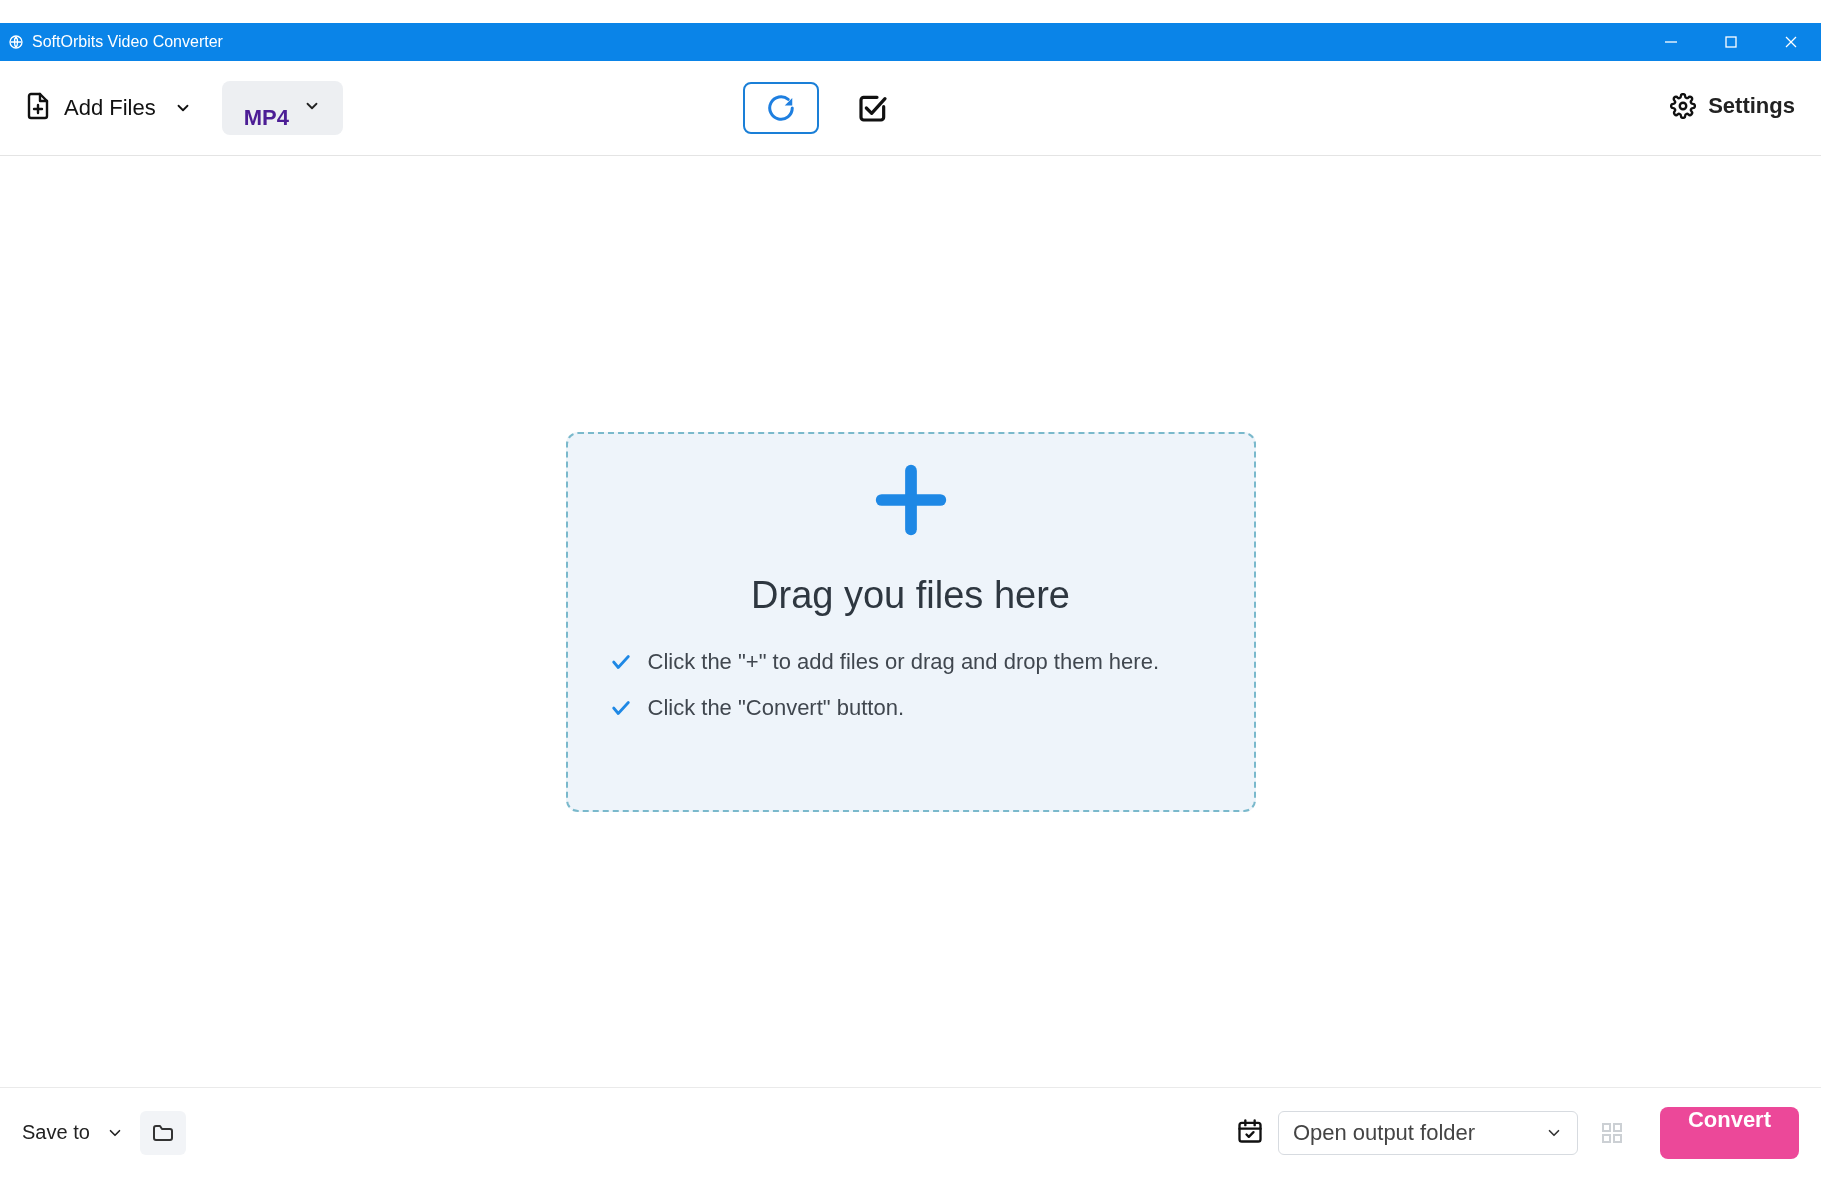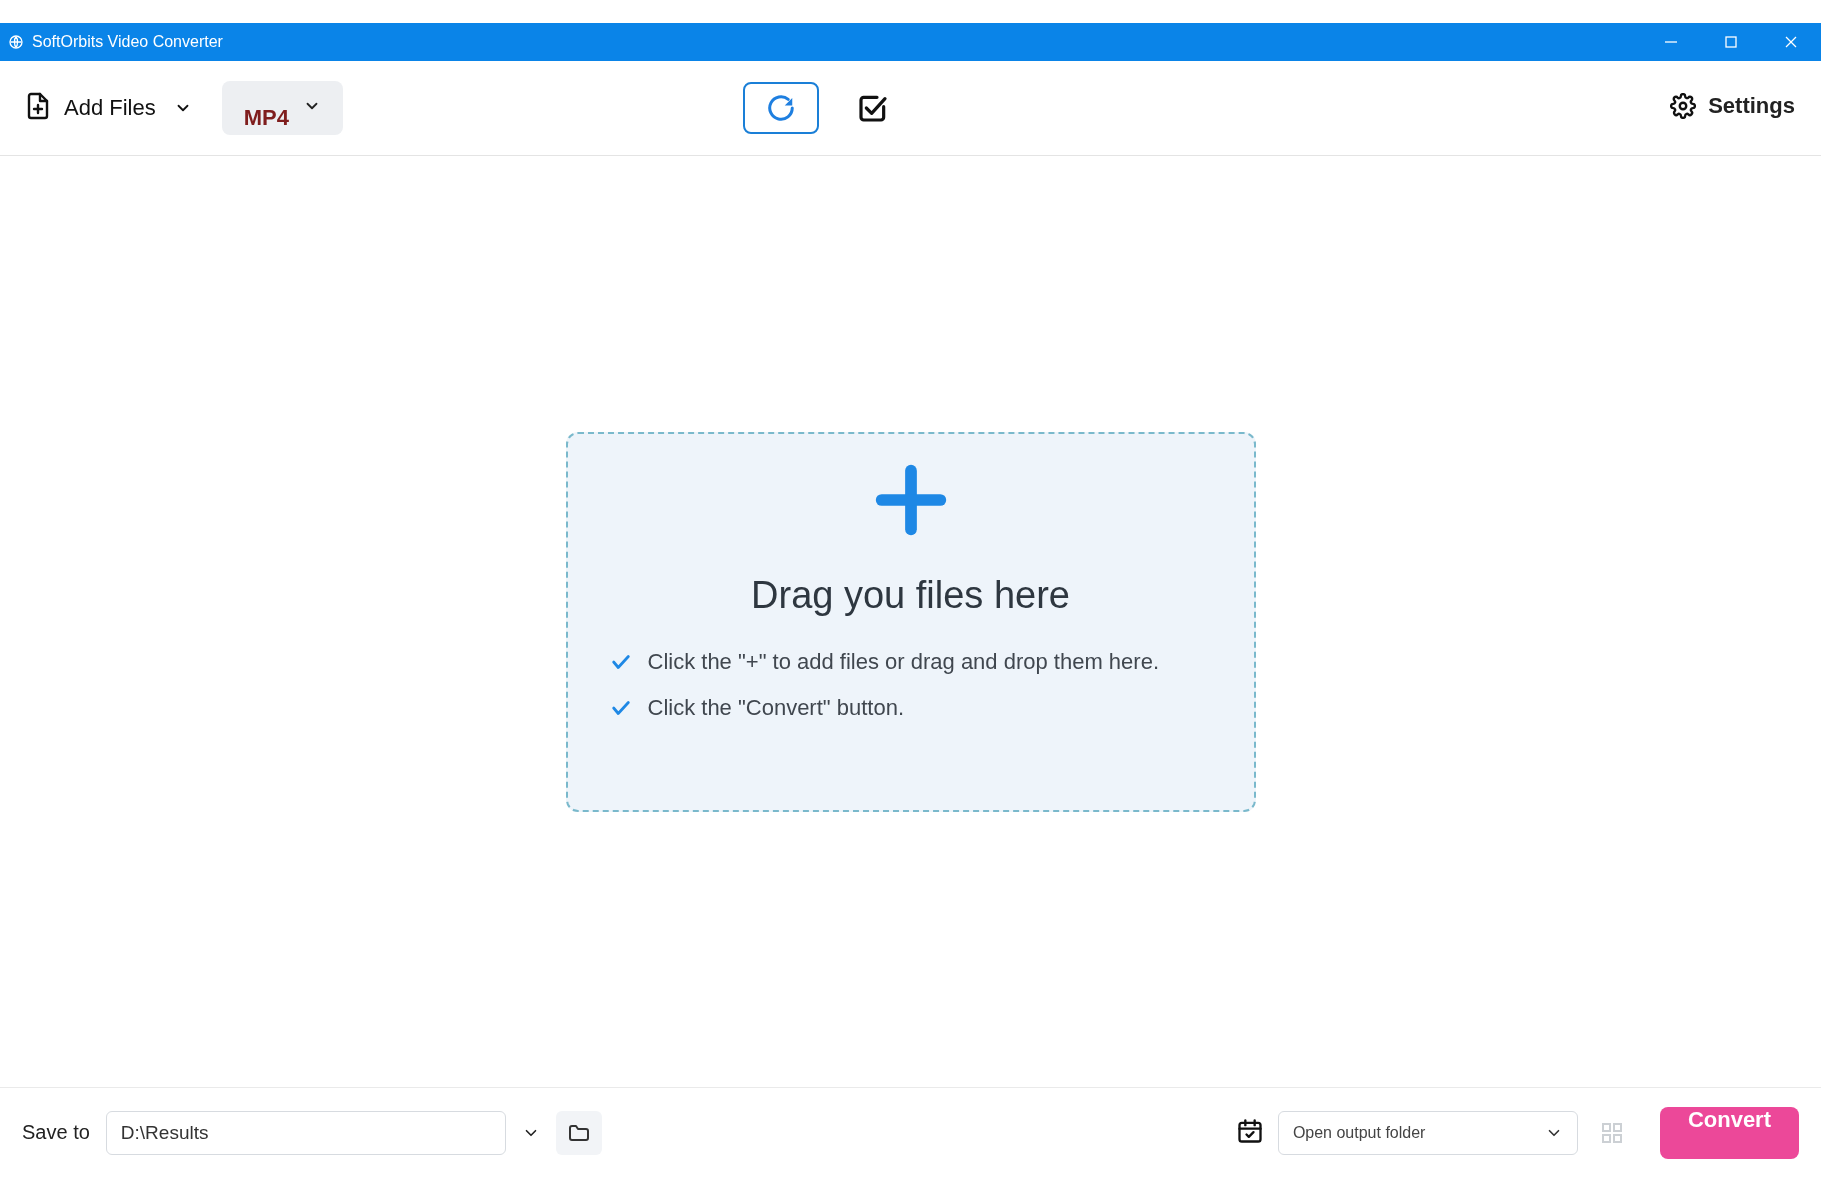--- a/index.html
+++ b/index.html
@@ -39,21 +39,21 @@
     background: #edeff2;
     border-radius: 8px;
     height: 54px;
     padding: 0 22px;
     display: flex;
     align-items: center;
     gap: 14px;
     cursor: pointer;
     margin-left: 12px;
   }
-  .format-label { font-size: 22px; font-weight: 700; color: #7f1d1d; margin-top: 20px; }
+  .format-label { font-size: 22px; font-weight: 700; color: #4c1d95; margin-top: 20px; }
   .tb-center { margin-left: auto; margin-right: auto; display: flex; align-items: center; gap: 38px; }
   .reload-btn {
     width: 76px; height: 52px;
     border: 2px solid #1a7fd7;
     border-radius: 8px;
     display: flex; align-items: center; justify-content: center;
     cursor: pointer;
   }
   .check-btn { display: flex; align-items: center; justify-content: center; cursor: pointer; }
   .settings-group { display: flex; gap: 12px; cursor: pointer; margin-left: auto; }
@@ -111,21 +111,21 @@
     display: flex; align-items: center; justify-content: center;
     cursor: pointer;
   }
   .open-folder-group { display: flex; align-items: center; gap: 14px; margin-left: auto; }
   .open-folder-select {
     width: 300px; height: 44px;
     border: 1px solid #d7dbe0;
     border-radius: 6px;
     padding: 0 14px;
     display: flex; align-items: center; justify-content: space-between;
-    font-size: 16px; color: #444;
+    font-size: 22px; color: #444;
     cursor: pointer;
   }
   .convert-btn {
     height: 52px;
     padding: 0 28px;
     background: #ec4899;
     color: #fff;
     font-size: 22px;
     font-weight: 700;
     border-radius: 8px;
@@ -242,21 +242,20 @@
             <polyline points="4 12 9 18 20 6"></polyline>
           </svg>
         <span>Click the "Convert" button.</span>
       </div>
     </div>
   </div>
 </div>
 
 <div class="bottombar">
   <span class="saveto-label">Save to</span>
-  <input class="path-input" value="D:\Results" style="">
   <div class="chev-btn">
     <svg width="18" height="18" viewBox="0 0 24 24" fill="none" stroke="#222" stroke-width="2.2" stroke-linecap="round" stroke-linejoin="round">
         <polyline points="6 9 12 15 18 9"></polyline>
       </svg>
   </div>
   <div class="sq-btn">
     <svg width="24" height="24" viewBox="0 0 24 24" fill="none" stroke="#333" stroke-width="2" stroke-linecap="round" stroke-linejoin="round">
         <path d="M3 7a2 2 0 0 1 2-2h4l2 3h8a2 2 0 0 1 2 2v7a2 2 0 0 1-2 2H5a2 2 0 0 1-2-2z"></path>
       </svg>
   </div>

